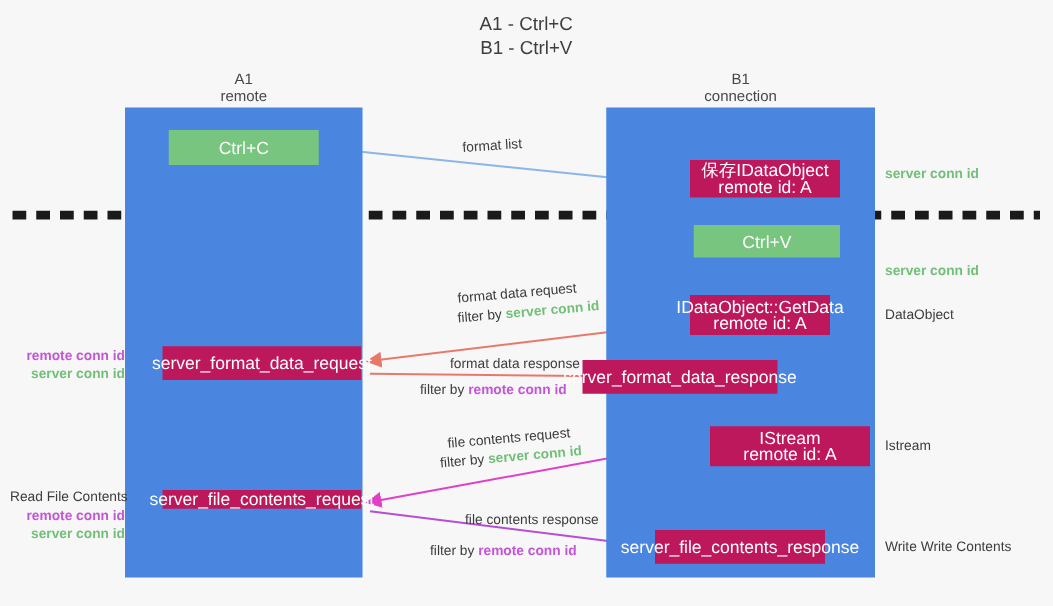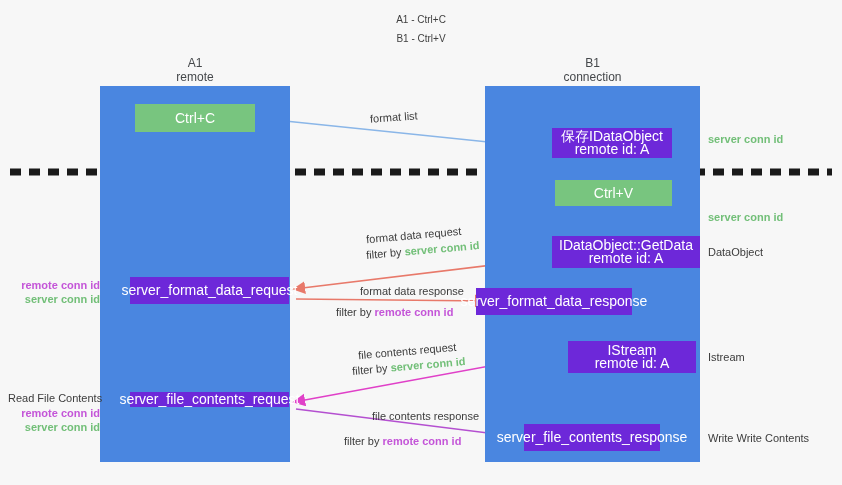--- a/index.html
+++ b/index.html
@@ -21,21 +21,21 @@
     width: 842px;
     height: 485px;
   }
   .abs { position: absolute; }
 
   
   #title {
     left: 0; top: 10px;
     width: 842px;
     text-align: center;
-    font-size: 10px;
+    font-size: 15px;
     line-height: 19px;
     color: #3f3f3f;
     white-space: pre-line;
   }
 
   
   .lane-head {
     text-align: center;
     font-size: 12px;
     line-height: 14px;
@@ -60,28 +60,28 @@
     align-items: center;
     justify-content: center;
     text-align: center;
     color: #ffffff;
     font-size: 14px;
     line-height: 13px;
     padding: 3px 6px;
     white-space: pre-line;
   }
   .node.green  { background: #78c57f; }
-  .node.orange { background: #6d28d9; }
+  .node.orange { background: #be185d; }
 
   #node-ctrl-c        { left: 135px; top: 104px; width: 120px; height: 28px; }
   #node-save-idata    { left: 552px; top: 128px; width: 120px; height: 30px; }
   #node-ctrl-v        { left: 555px; top: 180px; width: 117px; height: 26px; }
-  #node-getdata       { left: 552px; top: 236px; width: 148px; height: 32px; }
+  #node-getdata       { left: 552px; top: 236px; width: 112px; height: 32px; }
   #node-fmt-req       { left: 130px; top: 277px; width: 159px; height: 27px; }
-  #node-fmt-resp      { left: 476px; top: 288px; width: 156px; height: 27px; text-align: right; }
+  #node-fmt-resp      { left: 466px; top: 288px; width: 156px; height: 27px; text-align: right; }
   #node-istream       { left: 568px; top: 341px; width: 128px; height: 32px; }
   #node-file-req      { left: 130px; top: 392px; width: 159px; height: 15px; }
   #node-file-resp     { left: 524px; top: 424px; width: 136px; height: 27px; }
 
   
   .ann {
     font-size: 11px;
     line-height: 14px;
     color: #3c3c3c;
   }

